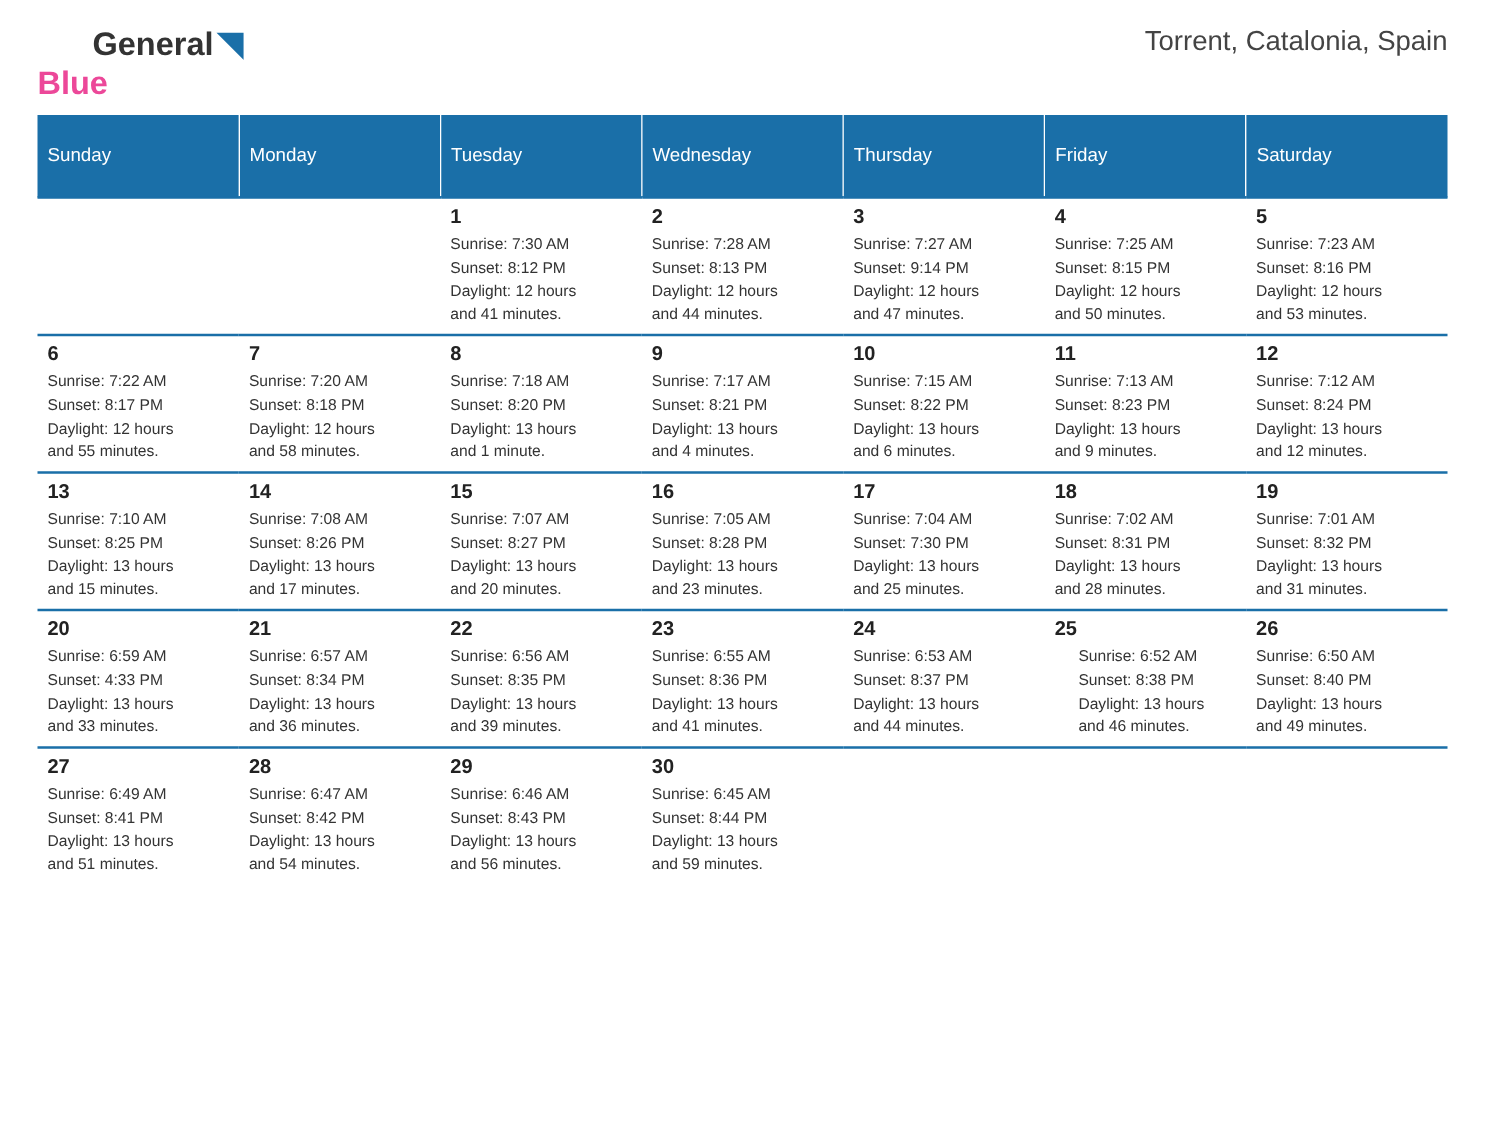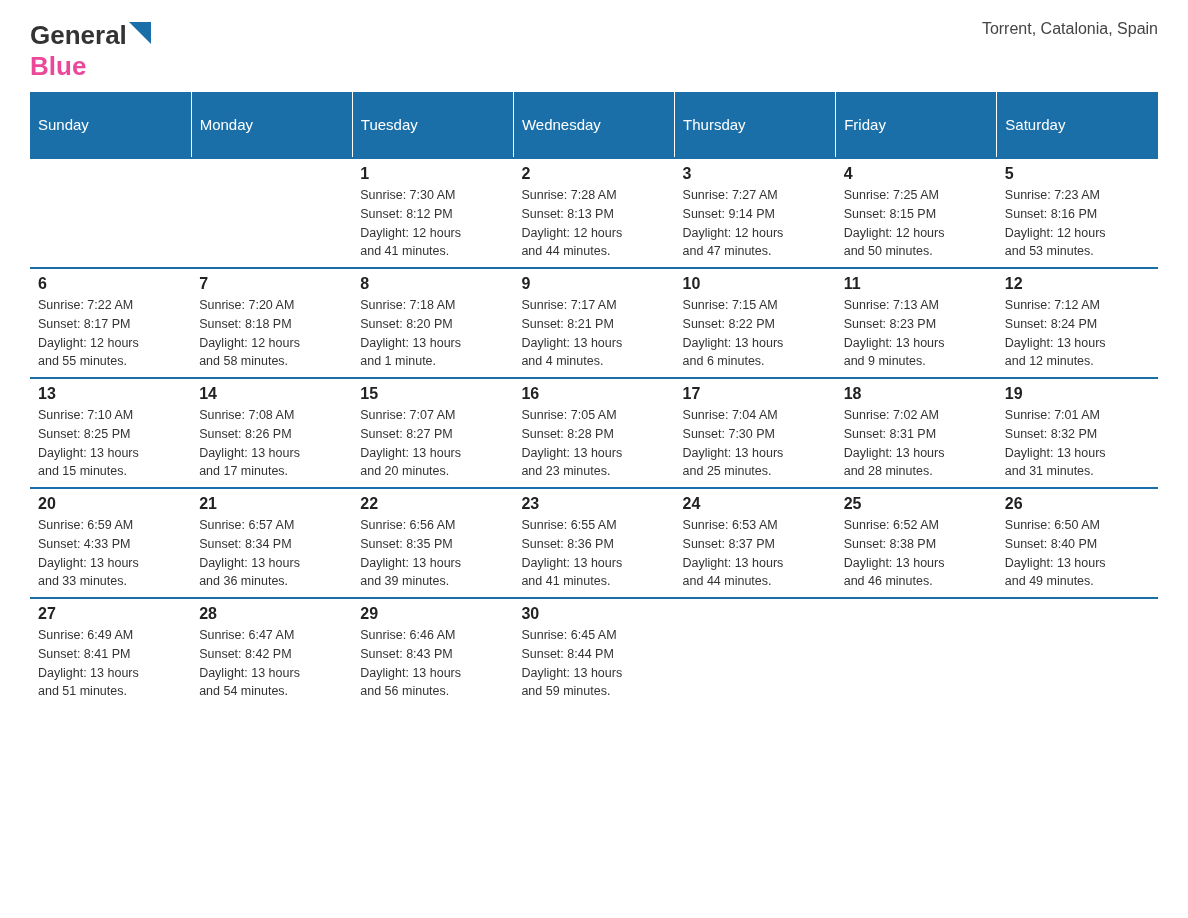--- a/index.html
+++ b/index.html
@@ -30,21 +30,21 @@
     .title-block {
       text-align: right;
     }
     .title-block h1 {
       font-size: 52px;
       font-weight: normal;
       color: #222;
       line-height: 1.1;
     }
     .title-block h2 {
-      font-size: 16px;
+      font-size: 22px;
       font-weight: normal;
       color: #444;
     }
     table {
       width: 100%;
       border-collapse: collapse;
     }
     thead tr th {
       background-color: #1a6fa8;
       color: #fff;
@@ -79,20 +79,22 @@
     }
     tbody tr {
       height: 110px;
     }
     .logo-wrapper {
       display: flex;
       flex-direction: column;
     }
     .logo-line1 {
       display: flex;
+      align-items: center;
+      margin-left: 44px;
     }
   </style>
 </head>
 <body>
 
 <div class="header">
   <div class="logo-wrapper">
     <div class="logo-line1">
       <span class="logo-text-general">General</span>
       <svg width="22" height="22" viewBox="0 0 22 22" style="margin-left:2px;margin-top:2px;">
@@ -293,21 +295,21 @@
         </td>
         <td>
           <span class="day-num">24</span>
           <div class="day-info" style="white-space: pre-line;">Sunrise: 6:53 AM
 Sunset: 8:37 PM
 Daylight: 13 hours
 and 44 minutes.</div>
         </td>
         <td>
           <span class="day-num">25</span>
-          <div class="day-info" style="white-space: pre-line;">Sunrise: 6:52 AM
+          <div class="day-info" style="white-space: pre-line; margin-left: 19px;">Sunrise: 6:52 AM
 Sunset: 8:38 PM
 Daylight: 13 hours
 and 46 minutes.</div>
         </td>
         <td>
           <span class="day-num">26</span>
           <div class="day-info" style="white-space: pre-line;">Sunrise: 6:50 AM
 Sunset: 8:40 PM
 Daylight: 13 hours
 and 49 minutes.</div>

